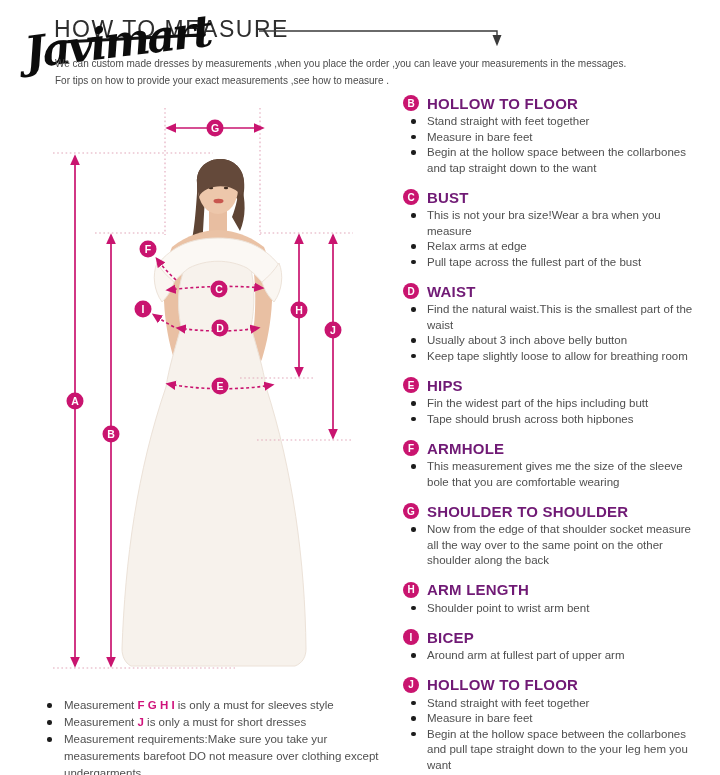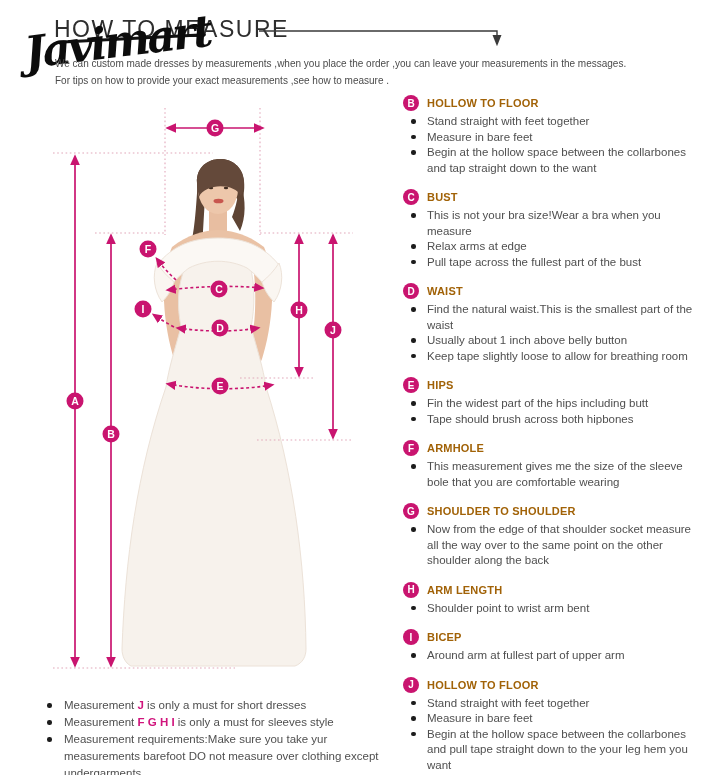--- a/index.html
+++ b/index.html
@@ -22,21 +22,21 @@
   .diagram-svg{position:absolute;left:35px;top:95px;}
   .circle-label{font-size:10.5px;font-weight:bold;fill:#ffffff;text-anchor:middle;}
 
   
   .col{position:absolute;left:403px;top:95px;width:302px;}
   .sec{margin-bottom:13px;}
   .sec-head{display:flex;align-items:center;gap:8px;height:16px;margin-bottom:3px;}
   .badge{width:16px;height:16px;border-radius:50%;background:#c9146f;color:#fff;
          font-size:10px;font-weight:bold;display:flex;align-items:center;
          justify-content:center;flex:0 0 16px;}
-  .sec-title{font-size:11px;font-weight:bold;color:#a16207;letter-spacing:.2px;}
+  .sec-title{font-size:15px;font-weight:bold;color:#701a75;letter-spacing:.2px;}
   .sec ul{margin:0;padding:0;list-style:none;}
   .sec li{position:relative;padding-left:24px;width:278px;font-size:11.5px;
           color:#4f4f4f;line-height:15.5px;}
   .dot{position:absolute;left:8px;top:5px;width:4.5px;height:4.5px;border-radius:50%;
        background:#1c1c1c;}
 
   
   .notes{position:absolute;left:47px;top:697px;width:354px;}
   .note{position:relative;padding-left:17px;font-size:11.5px;color:#4f4f4f;
         line-height:17px;}
@@ -196,21 +196,21 @@
       </ul>
     </div>
 
     <div class="sec">
       <div class="sec-head">
           <span class="badge">D</span>
           <span class="sec-title">WAIST</span>
         </div>
       <ul>
         <li><span class="dot"></span><span>Find the natural waist.This is the smallest part of the waist</span></li>
-        <li><span class="dot"></span><span>Usually about 1 inch above belly button</span></li>
+        <li><span class="dot"></span><span>Usually about 3 inch above belly button</span></li>
         <li><span class="dot"></span><span>Keep tape slightly loose to allow for breathing room</span></li>
       </ul>
     </div>
 
     <div class="sec">
       <div class="sec-head">
           <span class="badge">E</span>
           <span class="sec-title">HIPS</span>
         </div>
       <ul>
@@ -267,18 +267,18 @@
       <ul>
         <li><span class="dot"></span><span>Stand straight with feet together</span></li>
         <li><span class="dot"></span><span>Measure in bare feet</span></li>
         <li><span class="dot"></span><span>Begin at the hollow space between the collarbones and pull tape straight down to the your leg hem you want</span></li>
       </ul>
     </div>
 
   </div>
 
   <div class="notes">
+    <div class="note"><span class="dot"></span><span>Measurement </span><span class="em">F G H I</span><span> is only a must for sleeves style</span></div>
     <div class="note"><span class="dot"></span><span>Measurement </span><span class="em">J</span><span> is only a must for short dresses</span></div>
-    <div class="note"><span class="dot"></span><span>Measurement </span><span class="em">F G H I</span><span> is only a must for sleeves style</span></div>
     <div class="note"><span class="dot"></span><span>Measurement requirements:Make sure you take yur measurements barefoot DO not measure over clothing except undergarments</span><span class="em"></span><span></span></div>
   </div>
 
 </div>
 
 </body></html>

